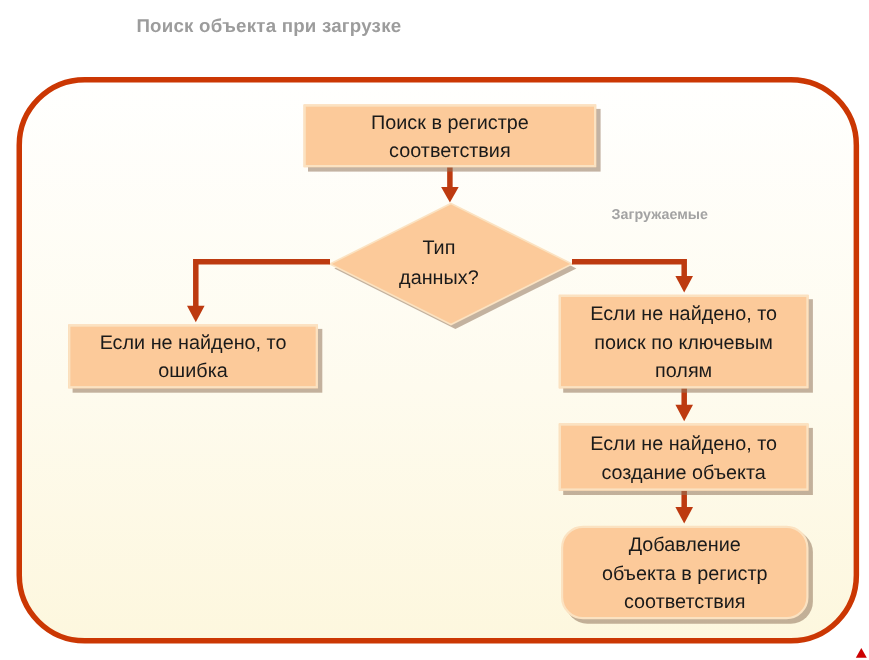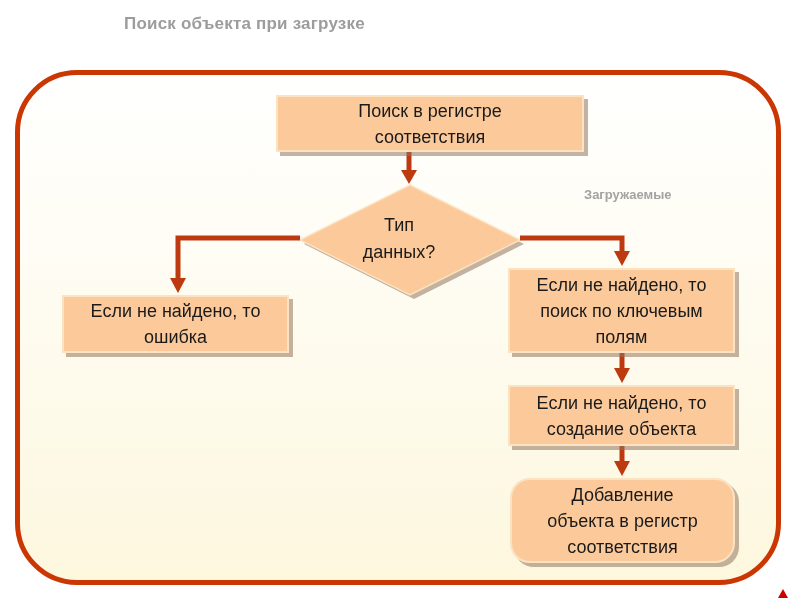--- a/index.html
+++ b/index.html
@@ -32,35 +32,35 @@
   .diamond-shadow{fill:var(--shadow);}
   .diamond-shape{fill:var(--node-fill);stroke:var(--node-border);stroke-width:1.5;}
   .node{
     position:absolute;display:flex;align-items:center;justify-content:center;
     background:var(--node-fill);border:2px solid var(--node-border);
     box-shadow:4px 4px 0 var(--shadow);
     box-sizing:border-box;
     color:var(--text);font-size:18px;line-height:26px;text-align:center;
     white-space:pre-line;
   }
-  .node-start{left:276px;top:95px;width:308px;height:57px;}
+  .node-start{left:276px;top:95px;width:266px;height:57px;}
   .node-left-error{left:62px;top:295px;width:227px;height:58px;}
   .node-right-search{left:508px;top:268px;width:227px;height:85px;}
   .node-right-create{left:508px;top:385px;width:227px;height:61px;}
   .node-right-add{left:510px;top:478px;width:225px;height:85px;border-radius:20px;}
   .diamond-label{
     position:absolute;left:324px;top:212px;width:150px;
     color:var(--text);font-size:18px;line-height:27px;text-align:center;white-space:pre-line;
     background:transparent;
   }
   .branch-label{
     position:absolute;top:187px;font-size:13px;font-weight:bold;color:var(--branch);
   }
   .branch-left{left:143px;width:132px;}
-  .branch-right{left:556px;width:110px;margin-left:28px;}
+  .branch-right{left:556px;width:110px;}
   .corner-mark{
     position:absolute;left:778px;top:589px;width:0;height:0;
     border-left:5px solid transparent;border-right:5px solid transparent;
     border-bottom:9px solid #cc0000;
   }
 </style>
 </head>
 <body>
 
 <div class="slide">

